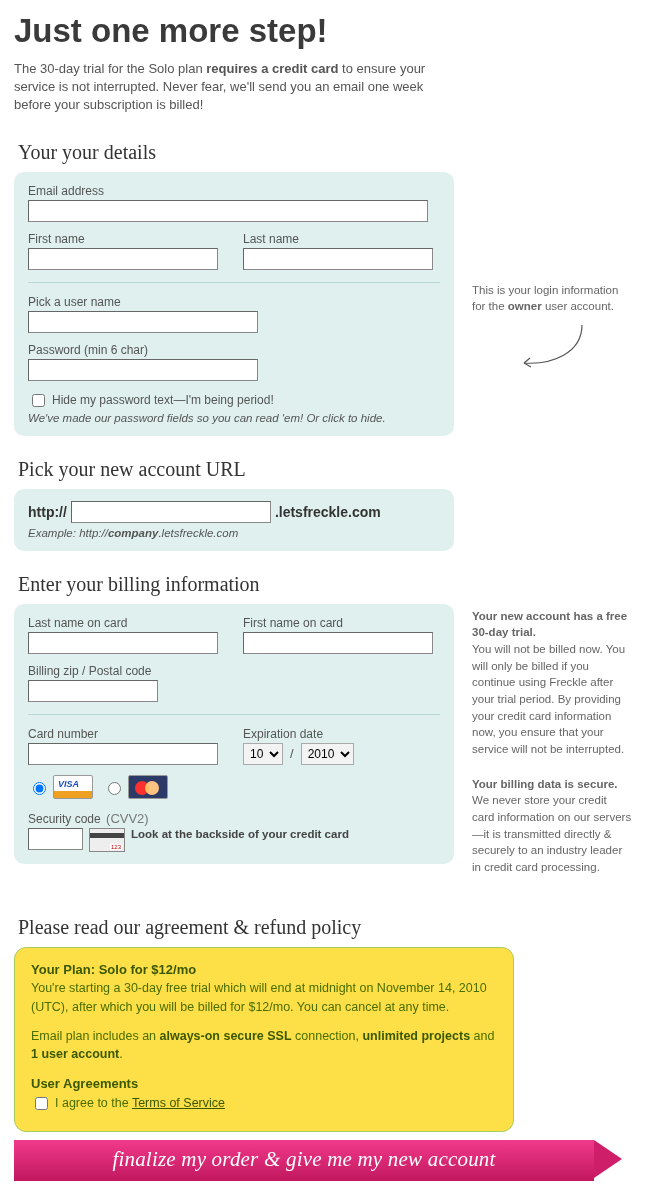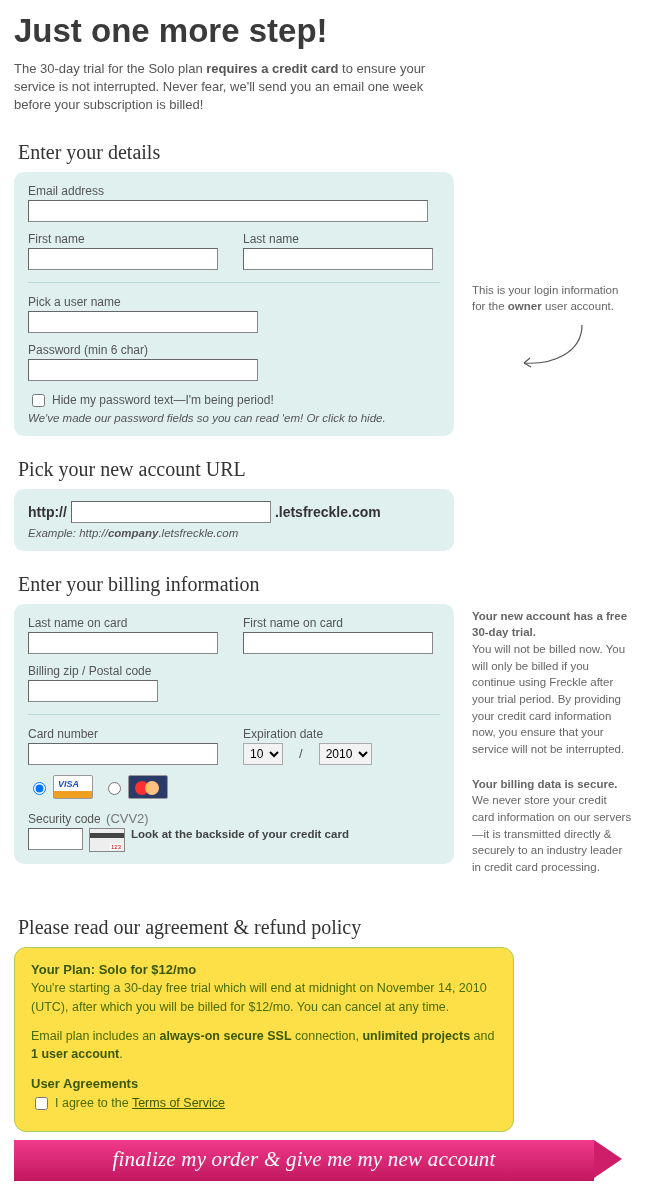--- a/index.html
+++ b/index.html
@@ -141,21 +141,21 @@
   .arrow-svg { display:block; margin: 8px auto 0 auto; }
 </style>
 </head>
 <body>
 
 <h1>Just one more step!</h1>
 <p class="intro">
   <span>The 30-day trial for the Solo plan </span><strong>requires a credit card</strong><span> to ensure your service is not interrupted. Never fear, we'll send you an email one week before your subscription is billed!</span>
 </p>
 
-<h2>Enter your details</h2>
+<h2>Your your details</h2>
 <div class="panel-row">
   <div class="panel">
     <div class="row">
       <div class="col">
         <label class="field-label">Email address</label>
         <input type="text" class="txt w-email" style="">
       </div>
     </div>
     <div class="row">
       <div class="col">
@@ -229,21 +229,21 @@
       </div>
     </div>
     <hr class="sep">
     <div class="row">
       <div class="col">
         <label class="field-label">Card number</label>
         <input type="text" class="txt w-card" style="">
       </div>
       <div class="col">
         <label class="field-label">Expiration date</label>
-        <div style="display:flex; gap:16px;">
+        <div style="display:flex; gap:7px;">
           <select class="sel">
             <option>10</option>
           </select>
           <span style="align-self:center;">/</span>
           <select class="sel">
             <option>2010</option>
           </select>
         </div>
       </div>
     </div>

